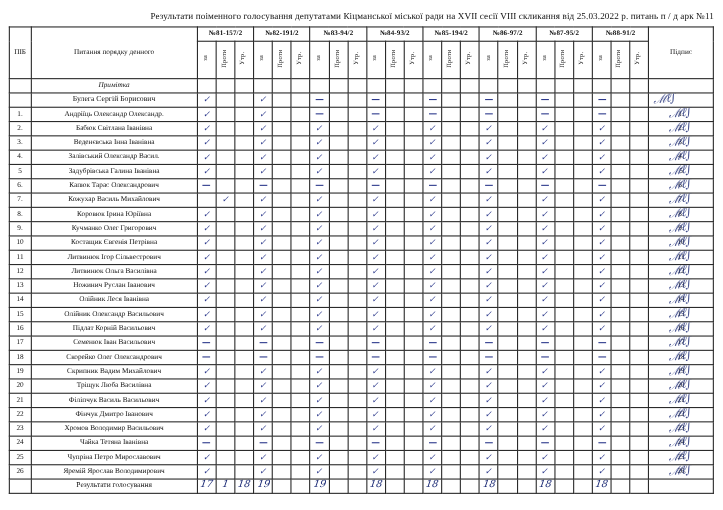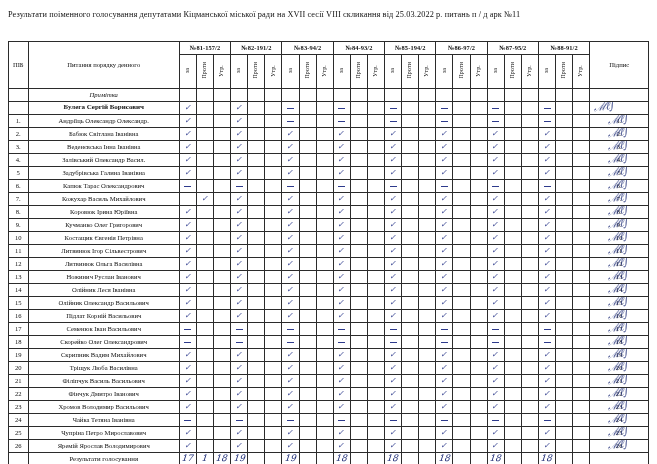--- a/index.html
+++ b/index.html
@@ -5,24 +5,24 @@
   html,body{margin:0;padding:0;}
   body{
     width:657px;height:464px;
     background:#ffffff;
     font-family:"Liberation Serif", serif;
     color:#111;
     overflow:hidden;
   }
   .page{position:relative;width:657px;height:464px;box-sizing:border-box;padding:6px 8px 0 8px;}
   .doc-title{
-    text-align:left;
+    text-align:right;
     font-size:8.3px;
     letter-spacing:0.1px;
-    margin:4px 0 22px 0;
+    margin:4px 0 5px 0;
     white-space:nowrap;
   }
   table.vote{
     border-collapse:collapse;
     width:641px;
     table-layout:fixed;
     font-size:6.6px;
   }
   table.vote td, table.vote th{
     border:0.7px solid #2b2b2b;
@@ -43,21 +43,21 @@
     white-space:nowrap;
     font-size:5.8px;
     letter-spacing:0.2px;
     display:inline-block;
     line-height:1;
     padding:1px 0;
   }
   .h-vert{height:34px;}
   .h-top{height:13px;}
   .row-name{height:12.6px;}
-  .name-bold{font-weight:bold;font-size:7px;}
+  .name-bold{font-weight:normal;font-size:7px;}
   .mark-row td{height:12.6px;}
   .note{font-style:italic;font-size:6.6px;}
   .tick{
     font-family:"Liberation Serif", serif;
     font-size:8px;
     color:#2d3a8c;
     display:inline-block;
     transform:skewX(-12deg);
   }
   .dash{

